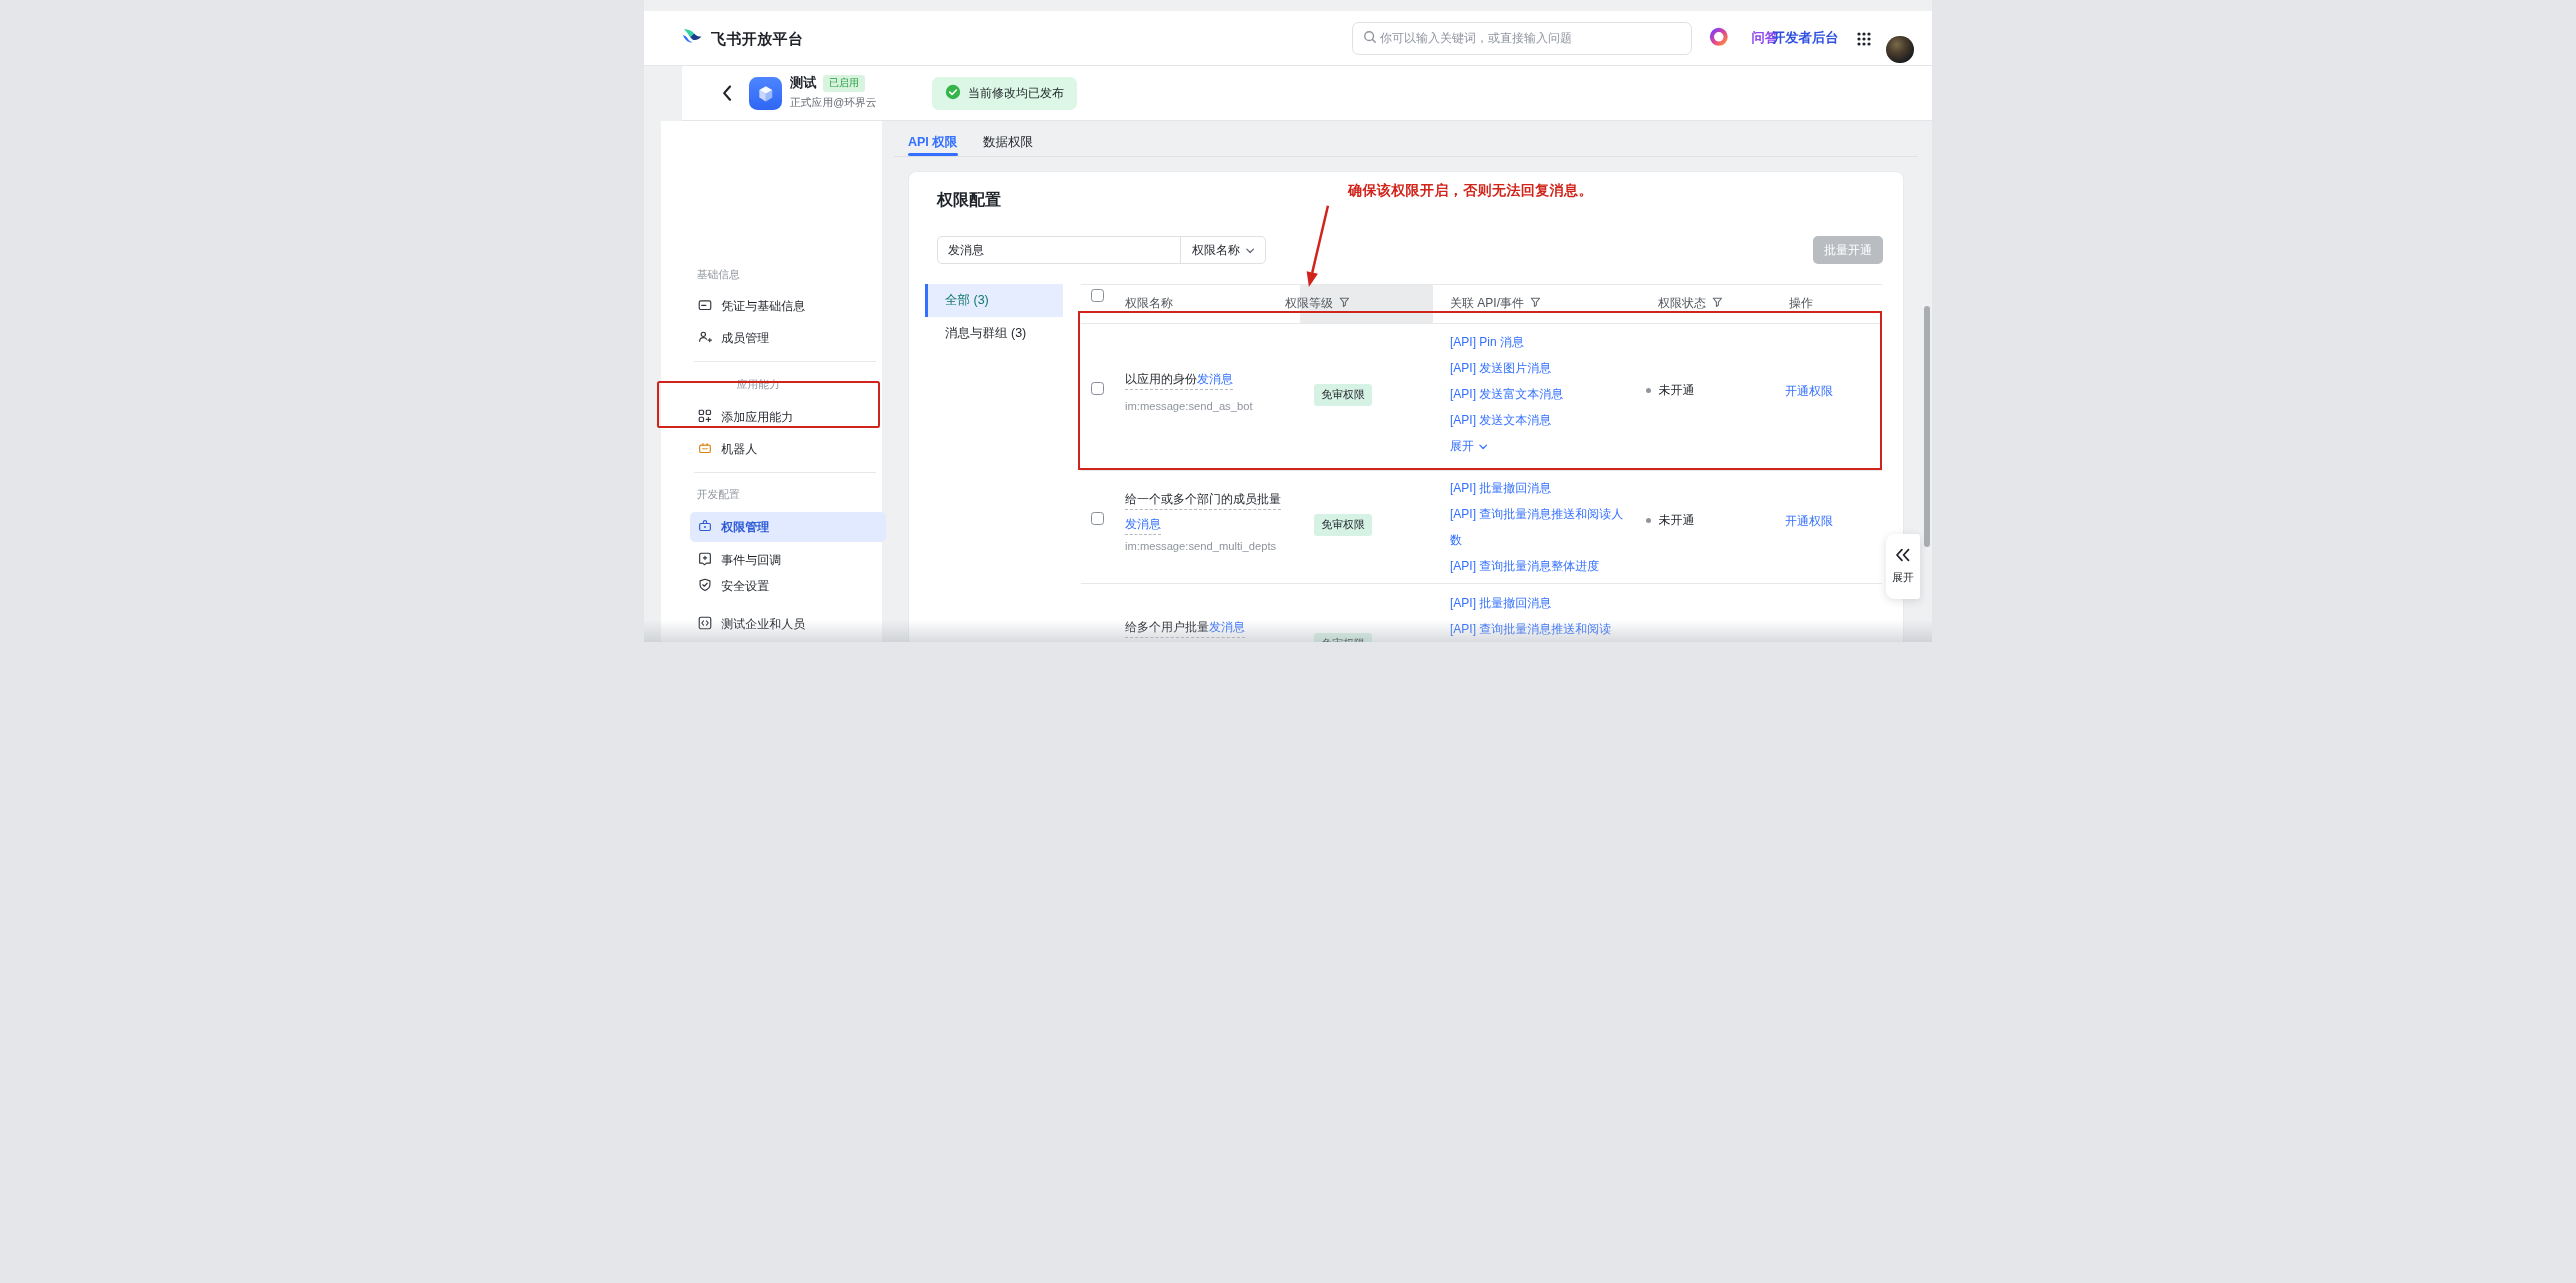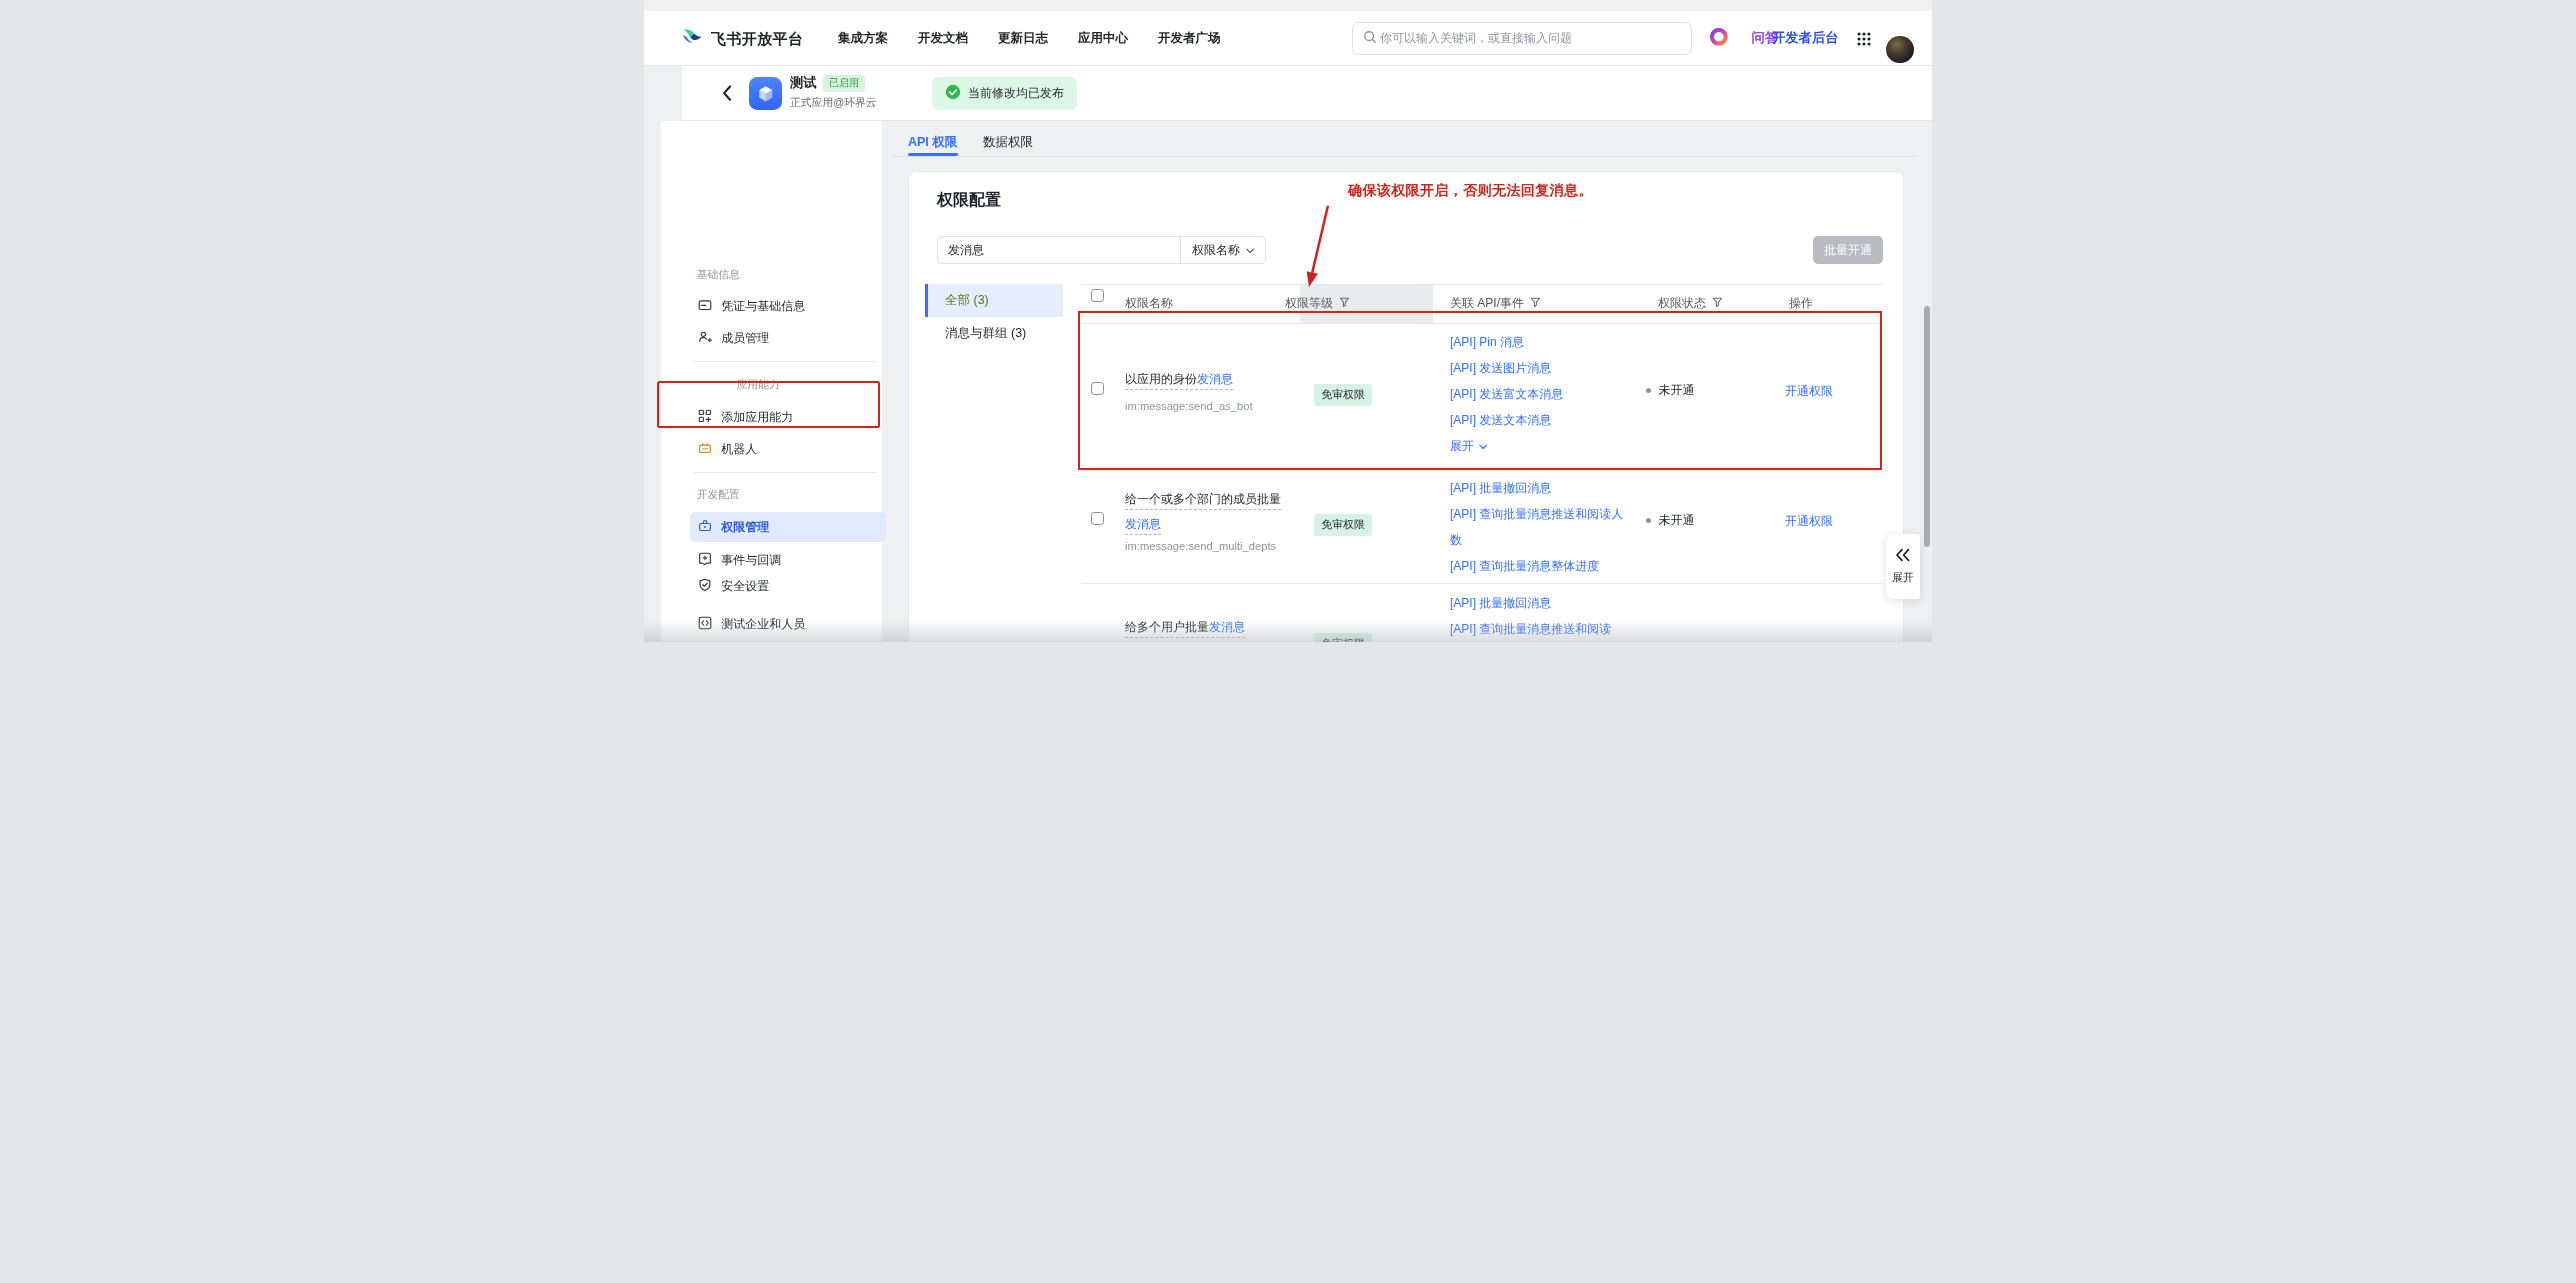--- a/index.html
+++ b/index.html
@@ -56,21 +56,21 @@
   .search-group { position:absolute; left:293px; top:236px; width:329px; height:28px; border:0.8px solid #dee0e3; border-radius:5px; background:#fff; display:flex; }
   .search-group input { flex:1; border:none; outline:none; font-size:12px; padding:0 10px; font-family:inherit; color:#1f2329; background:transparent; }
   .search-filter { width:85px; border-left:0.8px solid #dee0e3; display:flex; align-items:center; justify-content:center; gap:5.8px; font-size:12px; color:#1f2329; cursor:pointer; }
 
   .batch-btn { position:absolute; left:1169px; top:236px; width:70px; height:28px; background:#b9bdc2; color:#fff; font-size:12px; border:none; border-radius:5px; cursor:not-allowed; display:flex; align-items:center; justify-content:center; }
 
   .filter-item { position:absolute; left:281px; width:138px; height:33px; display:flex; align-items:center; cursor:pointer; }
   .filter-item.active { background:#e6edfe; }
   .filter-bar { position:absolute; left:0; top:0; width:2.5px; height:33px; background:#3370ff; }
   .filter-item .txt { padding-left:20px; font-size:12.5px; }
-  .filter-item.active .txt { color:#4d7c0f; }
+  .filter-item.active .txt { color:#0f766e; }
 
   .hline { position:absolute; background:#e6e8ea; height:0.8px; }
   .th-gray { position:absolute; left:656px; top:284px; width:133px; height:39px; background:#e9ebec; }
   .th { position:absolute; top:295px; font-size:12px; color:#51565d; display:flex; align-items:center; gap:5.8px; }
   .checkbox { position:absolute; width:13.3px; height:13.3px; border:1.3px solid #878d95; border-radius:3.3px; background:#fff; cursor:pointer; }
 
   .red-box-table { position:absolute; left:434px; top:311px; width:804px; height:159px; border:2.5px solid #d0241b; z-index:6; pointer-events:none; }
 
   .perm-name { position:absolute; font-size:12px; line-height:25px; }
   .dashed { border-bottom:0.8px dashed #b6b9be; padding-bottom:2.5px; }
@@ -100,27 +100,20 @@
   <div class="topnav">
     <div class="logo-wrap">
       <span>
         <svg width="22.5" height="22.5" viewBox="0 0 24 24">
           <path fill="#34d0a6" d="M3 2.2 C8 2.6 11.5 4 14 6.8 L9.8 11 C7.8 7.6 5.6 4.8 3 2.2 Z"></path>
           <path fill="#1b3d8c" d="M14 6.8 C16.5 9.3 18.6 10.3 21.8 10.2 C19.3 13.4 15.9 14.5 12.6 13.5 L9.8 11 Z"></path>
           <path fill="#3370ff" d="M2 8.6 C4.6 14.9 9.2 18.4 14.8 15.3 C11.8 17 8.8 15.5 6.9 12.1 C5.5 10.1 3.9 9.1 2 8.6 Z"></path>
         </svg>
       </span>
       <span class="logo-text">飞书开放平台</span>
-    </div>
-    <div class="nav-links">
-      <span class="nav-link">集成方案</span>
-      <span class="nav-link">开发文档</span>
-      <span class="nav-link">更新日志</span>
-      <span class="nav-link">应用中心</span>
-      <span class="nav-link">开发者广场</span>
     </div>
     <div class="nav-search">
       <span>
         <svg width="14" height="14" viewBox="0 0 16 16" fill="none">
             <circle cx="7" cy="7" r="5" stroke="#8f959e" stroke-width="1.6"></circle>
             <path d="M10.8 10.8 L14 14" stroke="#8f959e" stroke-width="1.6" stroke-linecap="round"></path>
           </svg>
       </span>
       <input placeholder="你可以输入关键词，或直接输入问题" style="">
     </div>

